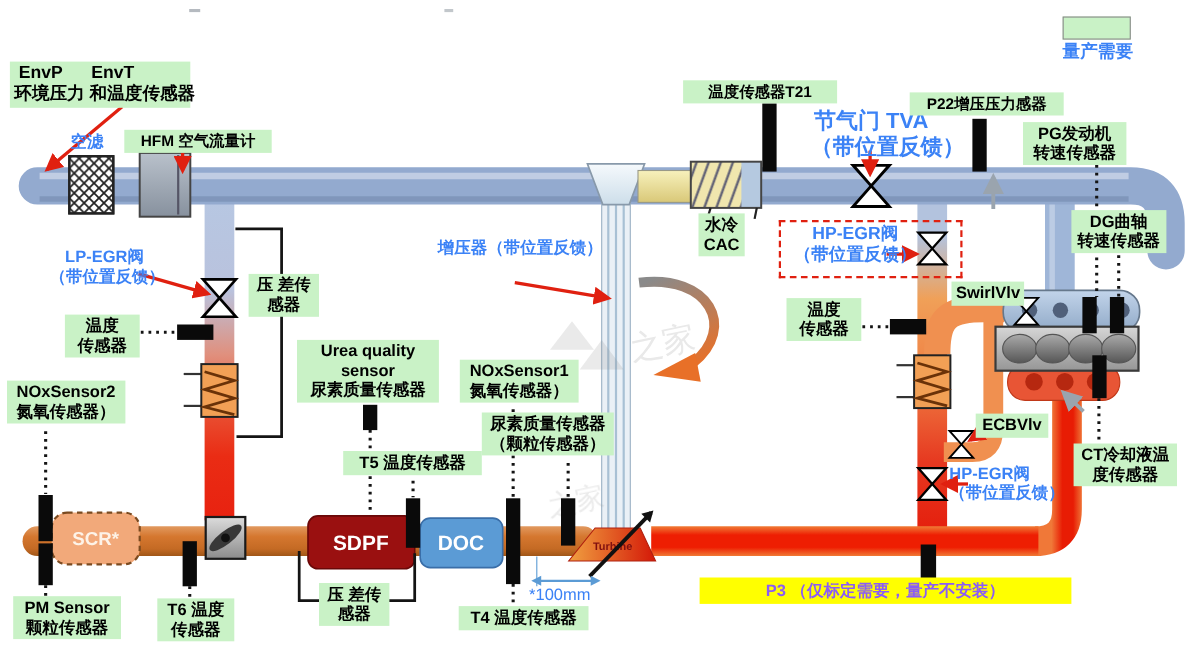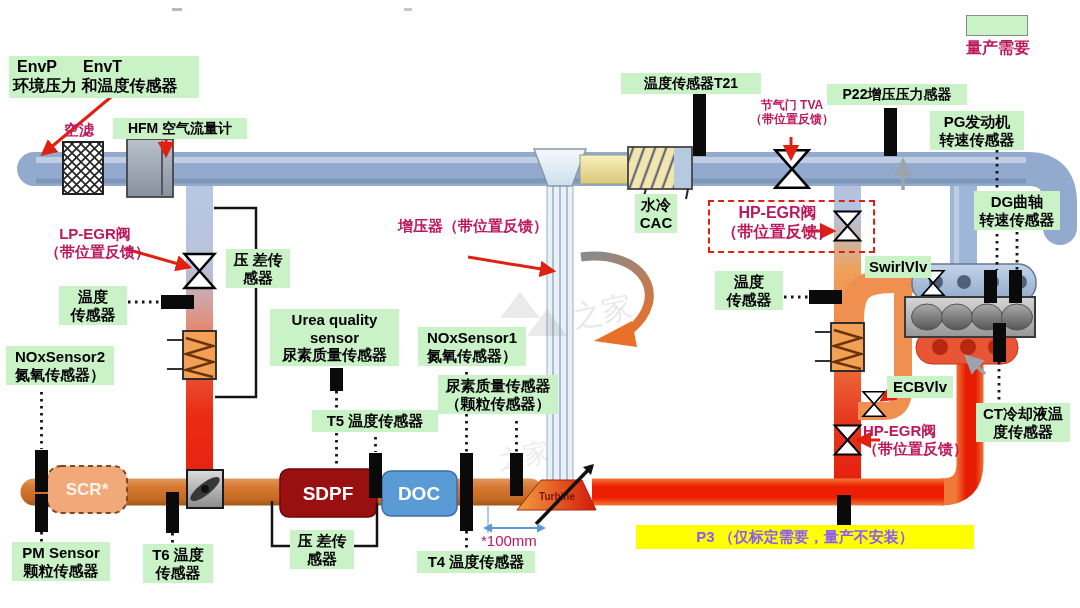--- a/index.html
+++ b/index.html
@@ -2,21 +2,21 @@
 <html><head>
 <meta charset="utf-8">
 <style>
   html,body{margin:0;padding:0;background:#ffffff;}
   #stage{position:relative;width:1080px;height:608px;background:#fff;overflow:hidden;
          font-family:"Liberation Sans","DejaVu Sans",sans-serif;}
   #diagram-svg{position:absolute;left:0;top:0;}
   svg text{font-family:"Liberation Sans","DejaVu Sans",sans-serif;}
   .lbl{position:absolute;background:#c9f2c6;color:#000;font-weight:bold;font-size:15px;
        line-height:1.18;text-align:center;padding:2px 4px;white-space:nowrap;box-sizing:border-box;}
-  .txt{position:absolute;color:#be185d;font-weight:bold;font-size:15px;line-height:1.2;
+  .txt{position:absolute;color:#3b82f6;font-weight:bold;font-size:15px;line-height:1.2;
        text-align:center;white-space:nowrap;box-sizing:border-box;}
   .row{display:flex;justify-content:flex-start;}
   .dashred{position:absolute;border:2px dashed #e02010;background:transparent;box-sizing:border-box;}
   .banner{position:absolute;background:#ffff00;color:#8b5cf6;font-weight:bold;font-size:15px;
           display:flex;align-items:center;justify-content:center;box-sizing:border-box;}
   .swatch{position:absolute;background:#c9f2c6;border:1px solid #8a8a8a;box-sizing:border-box;}
 </style>
 </head>
 <body>
 
@@ -269,21 +269,21 @@
       <line x1="488" y1="506" x2="488" y2="533" stroke="#5b9bd5" stroke-width="1"></line>
       <line x1="489" y1="528" x2="540" y2="528" stroke="#5b9bd5" stroke-width="2"></line>
       <polygon points="483,528 492,523.5 492,532.5" fill="#5b9bd5"></polygon>
       <polygon points="546,528 537,523.5 537,532.5" fill="#5b9bd5"></polygon>
     </g>
     <rect x="172" y="8" width="10" height="3" fill="rgba(120,130,140,0.55)"></rect>
     <rect x="404" y="8" width="8" height="3" fill="rgba(120,130,140,0.45)"></rect>
   </g>
 </svg>
 
-  <div class="lbl" style="left:9px;top:56px;width:190px;font-size:16px;text-align:left">
+  <div class="lbl" style="left:9px;top:56px;width:164px;font-size:16px;text-align:left">
     <div class="row">
         <span style="margin-left:4px">EnvP</span>
         <span style="margin-left:26px">EnvT</span>
       </div>
     <div>环境压力 和温度传感器</div>
   </div>
   <div class="txt" style="left:64px;top:121px">空滤</div>
   <div class="lbl" style="left:113px;top:118px;width:134px;font-size:14px">HFM 空气流量计</div>
 
   <div class="txt" style="left:45px;top:225px;width:100px">
@@ -332,21 +332,21 @@
   <div class="txt" style="left:398px;top:217px;width:150px">
     <div>增压器（带位置反馈）</div>
   </div>
   <div class="txt" style="left:481px;top:532px;font-weight:normal">*100mm</div>
 
   <div class="lbl" style="left:621px;top:73px;width:140px;font-size:14px">温度传感器T21</div>
   <div class="lbl" style="left:635px;top:194px;width:42px">
     <div>水冷</div>
     <div>CAC</div>
   </div>
-  <div class="txt" style="left:737px;top:98px;width:110px;font-size:12px">
+  <div class="txt" style="left:737px;top:98px;width:110px;font-size:20px">
     <div>节气门 TVA</div>
     <div>（带位置反馈）</div>
   </div>
   <div class="lbl" style="left:827px;top:84px;width:140px;font-size:14px">P22增压压力感器</div>
   <div class="lbl" style="left:930px;top:111px;width:94px">
     <div>PG发动机</div>
     <div>转速传感器</div>
   </div>
   <div class="lbl" style="left:974px;top:191px;width:86px">
     <div>DG曲轴</div>

